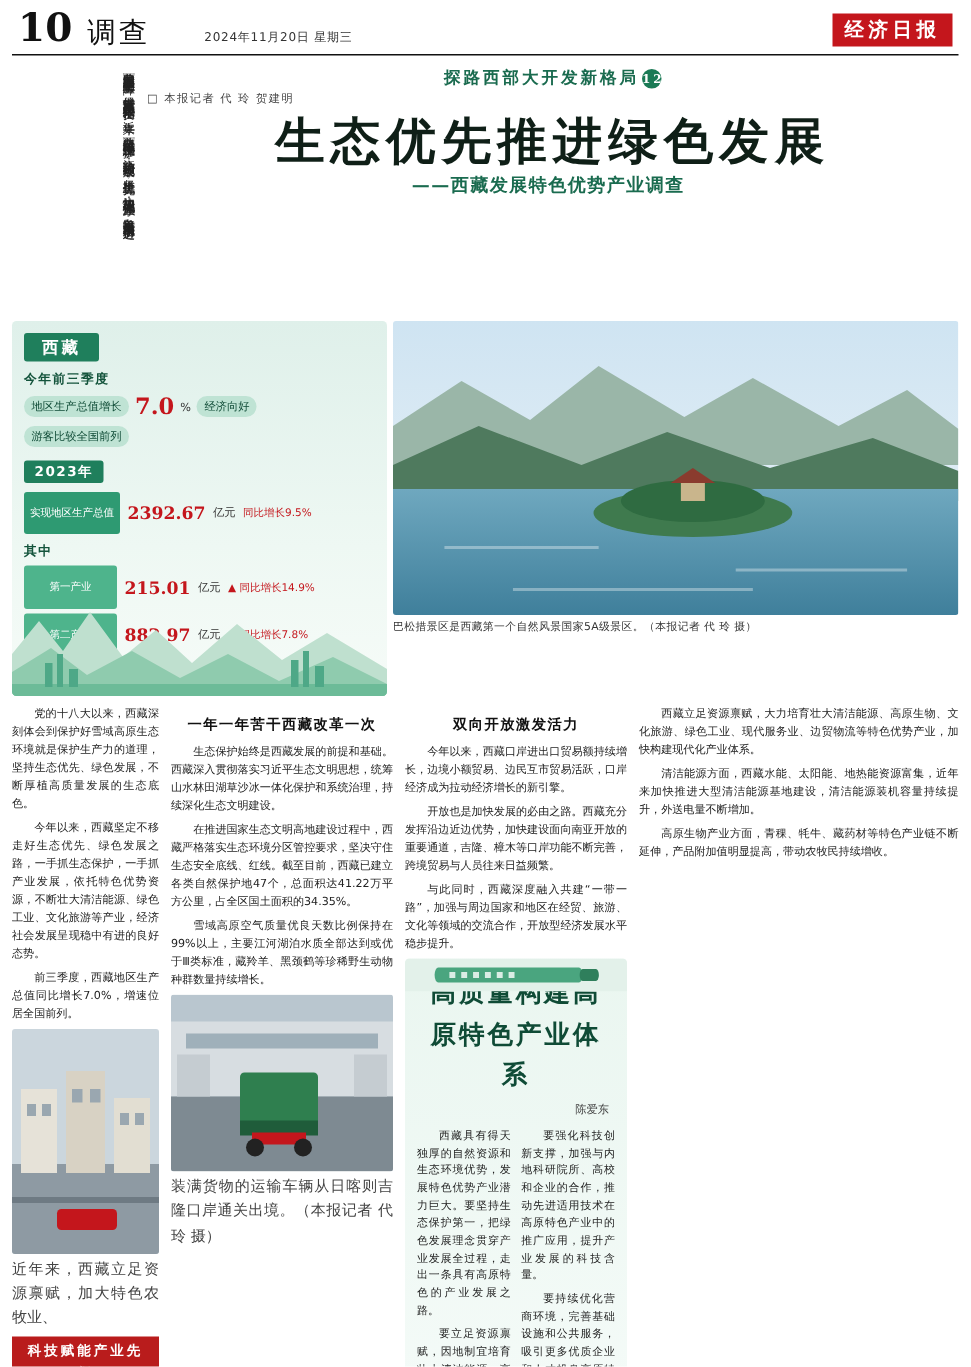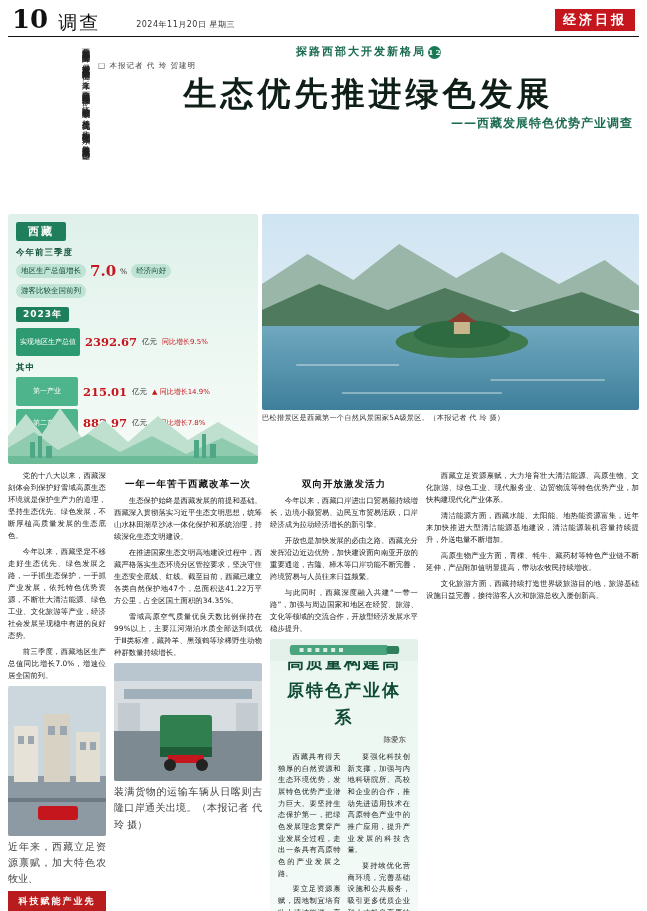--- a/index.html
+++ b/index.html
@@ -35,21 +35,21 @@
     font-family:"DejaVu Serif","Liberation Serif",serif;font-weight:bold;margin:2px 0 2px 0;
   }
   .kicker .badge{display:inline-block;background:#1a7a55;color:#fff;border-radius:50%;width:13px;height:13px;line-height:13px;font-size:8px;text-align:center;vertical-align:middle;margin-left:2px;}
   .byline{font-size:7.5px;color:#444;text-align:left;margin:1px 2px 0 0;letter-spacing:1px;}
   .headline{
     text-align:center;
     font-family:"DejaVu Serif","Liberation Serif",serif;
     font-weight:bold;font-size:33px;letter-spacing:4px;color:#0f1f17;
     margin:4px 0 2px 0;line-height:1.15;
   }
-  .subhead{text-align:right;font-size:12px;color:#1a6b4f;letter-spacing:1px;font-family:"DejaVu Serif","Liberation Serif",serif;font-weight:bold;margin:0 6px 4px 0;}
+  .subhead{text-align:center;font-size:12px;color:#1a6b4f;letter-spacing:1px;font-family:"DejaVu Serif","Liberation Serif",serif;font-weight:bold;margin:0 6px 4px 0;}
 
   
   .infowrap{display:flex;gap:4px;margin-top:2px;height:250px;}
   .infocard{
     width:250px;flex:0 0 250px;
     background:linear-gradient(180deg,#dff0ea 0%,#eef8f3 60%,#f6fbf8 100%);
     border-radius:3px;position:relative;padding:6px 8px;box-sizing:border-box;
     overflow:hidden;
   }
   .infocard .tibet-tag{
@@ -317,17 +317,16 @@
           </div>
         </div>
 
       </div>
     </div>
 
     <div class="col colD">
       <p>西藏立足资源禀赋，大力培育壮大清洁能源、高原生物、文化旅游、绿色工业、现代服务业、边贸物流等特色优势产业，加快构建现代化产业体系。</p>
       <p>清洁能源方面，西藏水能、太阳能、地热能资源富集，近年来加快推进大型清洁能源基地建设，清洁能源装机容量持续提升，外送电量不断增加。</p>
       <p>高原生物产业方面，青稞、牦牛、藏药材等特色产业链不断延伸，产品附加值明显提高，带动农牧民持续增收。</p>
-      <p>文化旅游方面，西藏持续打造世界级旅游目的地，旅游基础设施日益完善，接待游客人次和旅游总收入屡创新高。</p>
     </div>
   </div>
 
 </div>
 
 </body></html>

